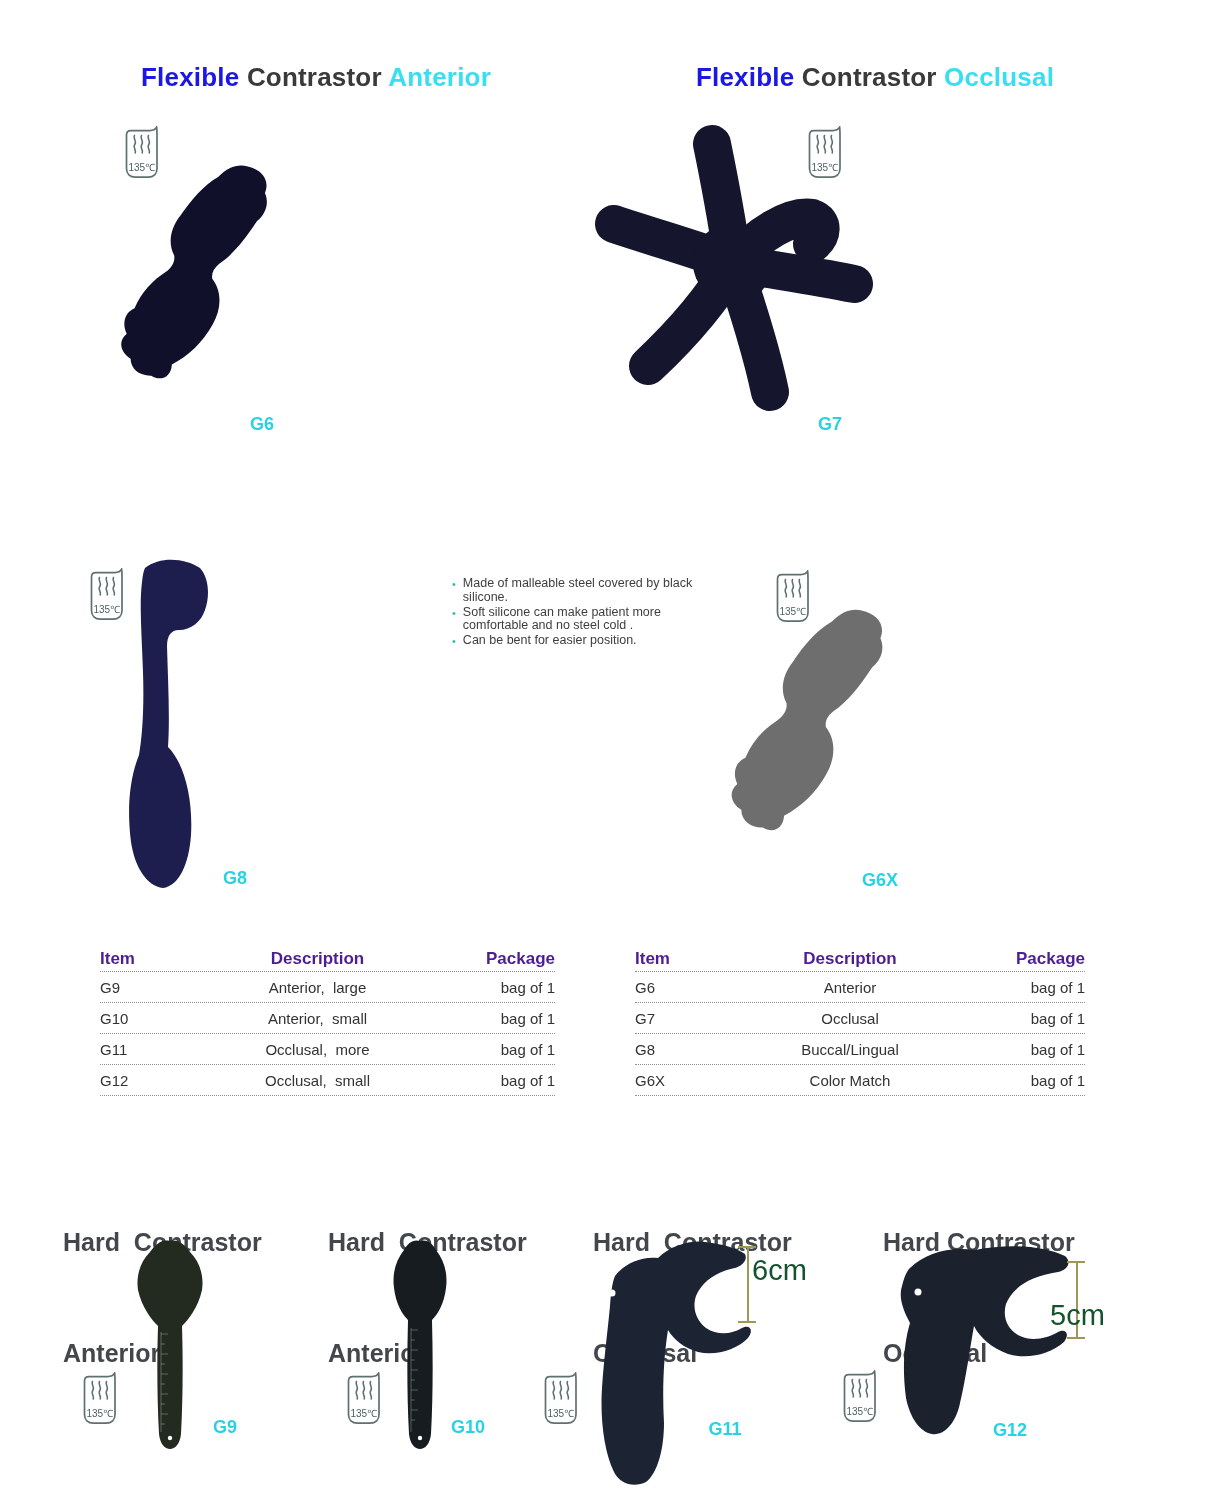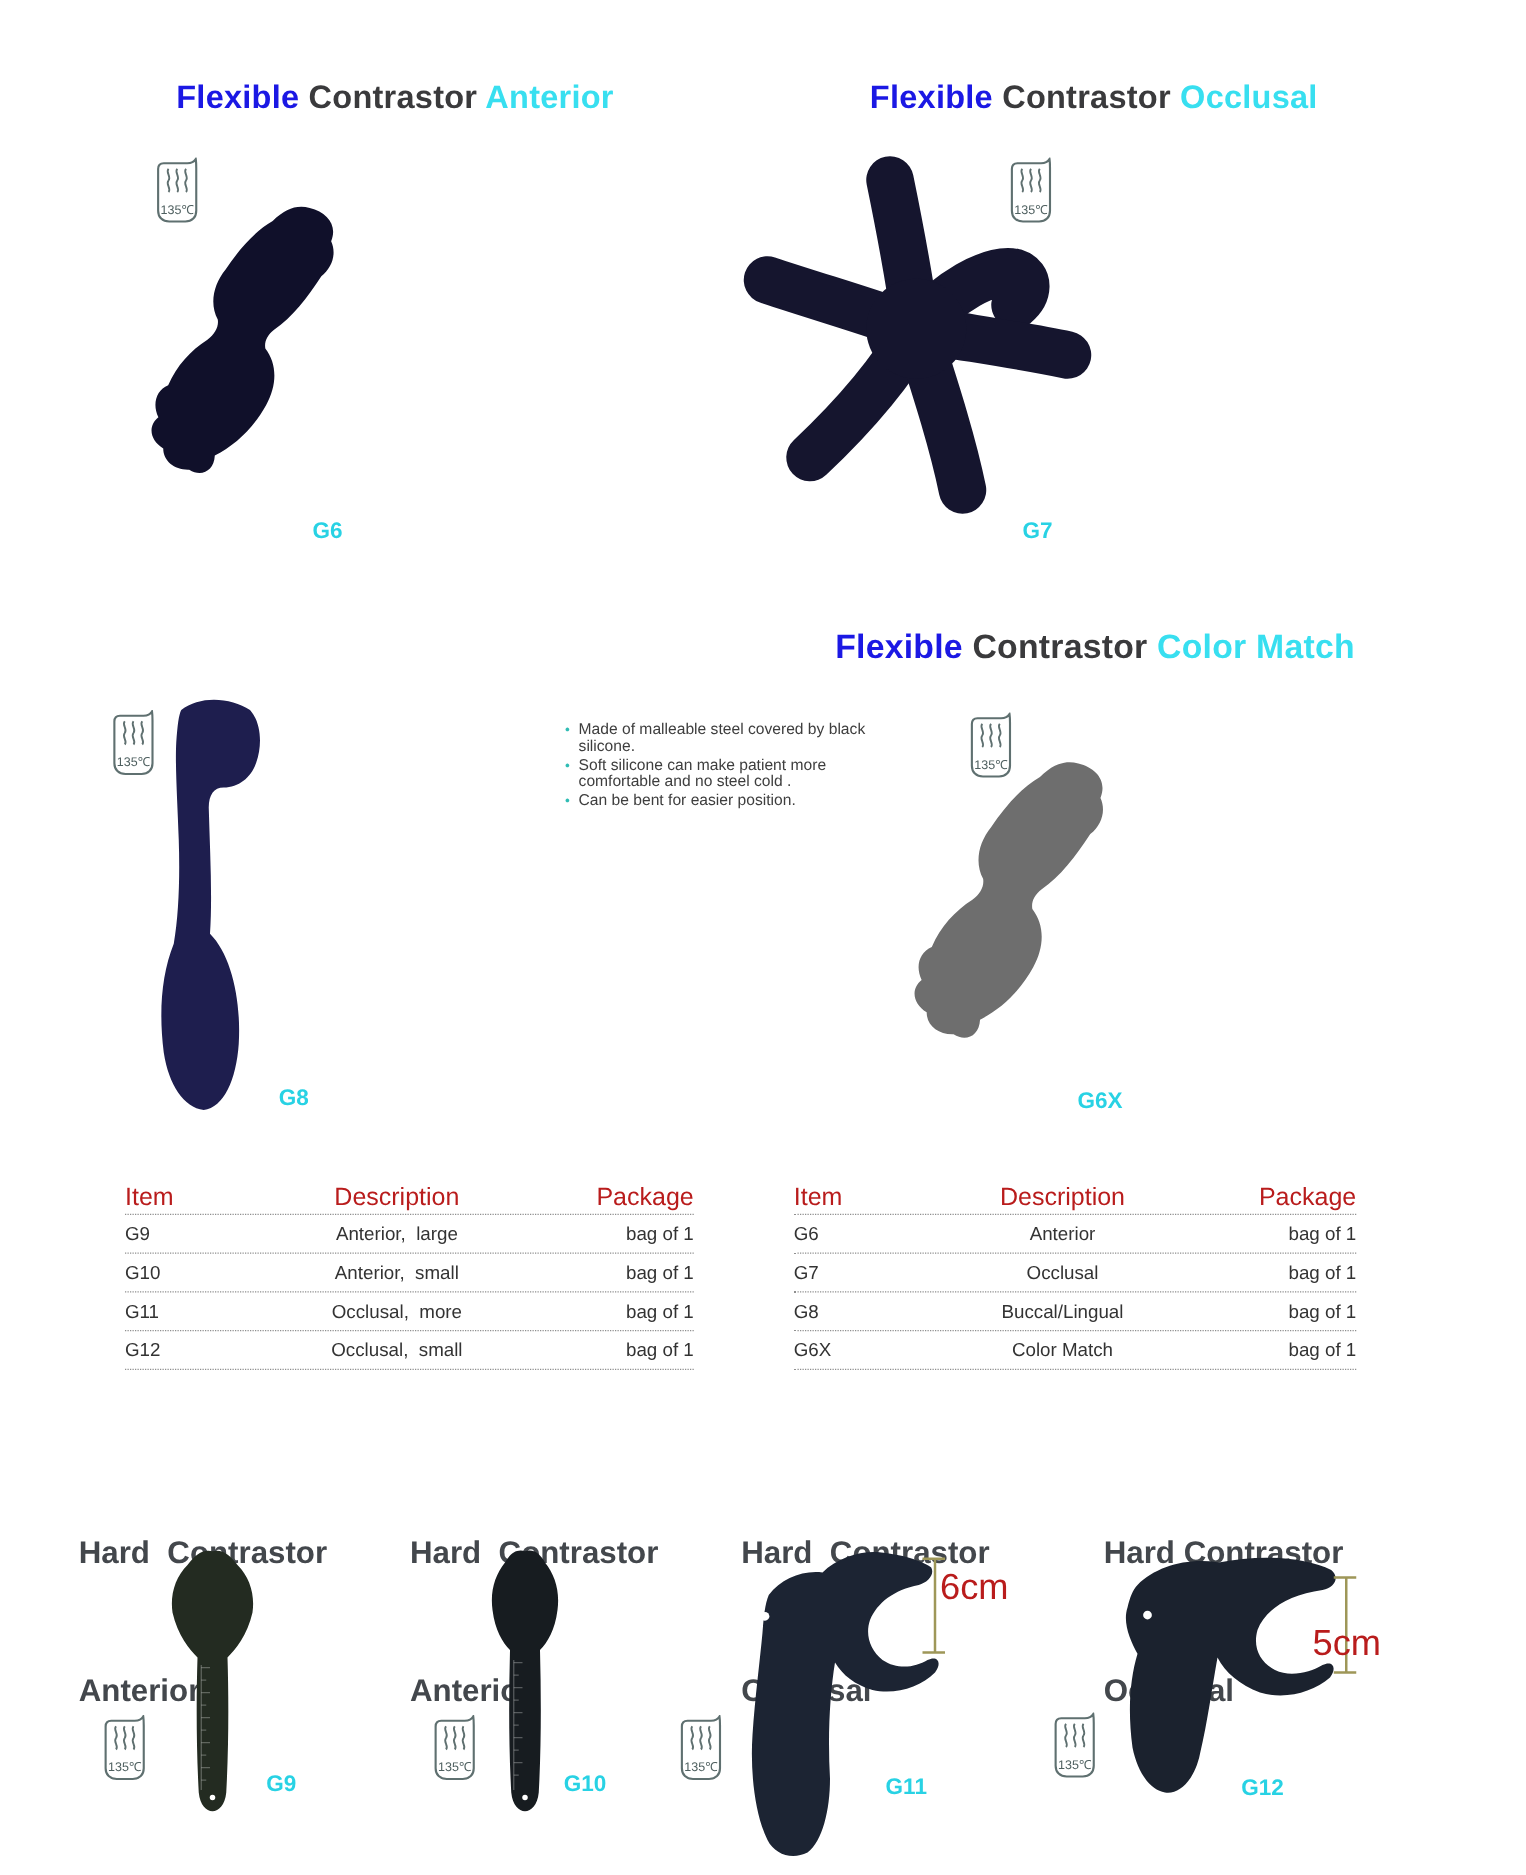--- a/index.html
+++ b/index.html
@@ -13,26 +13,26 @@
   .w-dark{color:#3a3a3c;}
   .w-cyan{color:#38dff0;}
   .plabel{color:#28d2e4;font-size:18px;font-weight:bold;text-align:center;width:60px;}
   .hhead{font-size:25px;font-weight:bold;color:#43474c;line-height:37px;white-space:pre;}
   .bullets{width:268px;font-size:12.5px;line-height:13.8px;color:#3e3e3e;}
   .bullet-item{display:flex;gap:7px;margin-bottom:1px;}
   .dot{color:#2fbcb4;font-size:11px;line-height:14px;}
   .tbl{font-size:15px;color:#333;}
   .tbl .row{display:grid;grid-template-columns:85px 1fr 105px;align-items:center;
             height:30px;border-bottom:1.5px dotted #8f8f8f;}
-  .tbl .hrow{height:25px;font-weight:normal;font-size:20px;color:#b91c1c;}
+  .tbl .hrow{height:25px;font-weight:bold;font-size:17px;color:#4c1d95;}
   .c2{text-align:center;white-space:pre;}
   .c3{text-align:right;}
   .measure-line{position:absolute;width:2px;background:#9e9758;}
   .measure-tick{position:absolute;height:2px;width:18px;background:#9e9758;}
-  .measure-text{position:absolute;font-size:29px;color:#b91c1c;}
+  .measure-text{position:absolute;font-size:29px;color:#14532d;}
   .ac text{font-family:"Liberation Sans",sans-serif;}
 </style>
 </head>
 <body>
 
 <div class="stage">
 
   <svg width="0" height="0" style="position:absolute">
     <defs>
       <g id="beaker-outline" fill="none" stroke="#5f7070" stroke-width="1.7">
@@ -71,25 +71,20 @@
       <path d="M173,145 C168,108 160,65 152,26"></path>
       <path d="M173,145 C138,132 96,120 54,106"></path>
       <path d="M173,145 C152,182 122,216 88,248"></path>
       <path d="M173,145 C188,192 202,235 210,274"></path>
       <path d="M173,145 C198,116 232,96 252,100 C264,104 263,117 252,126"></path>
       <path d="M173,145 C212,152 256,158 294,166"></path>
     </g>
     <circle cx="173" cy="145" r="40" fill="#15152e"></circle>
   </svg>
 
-  <div class="abs title t-mid" style="left:640px;top:502px;width:472px;">
-    <span class="w-blue">Flexible</span>
-    <span class="w-dark">Contrastor</span>
-    <span class="w-cyan">Color Match</span>
-  </div>
 
   <svg class="abs" style="left:115px;top:552px;" width="120" height="345">
     <path fill="#1e1e4e" d="M30,16 C45,4 70,6 85,16 C94,26 95,44 90,58 C86,70 76,78 64,78
       C56,78 52,84 52,94 C53,130 55,165 53,195 C70,212 78,248 76,283 C74,312 64,334 48,336
       C32,334 20,316 16,290 C12,258 14,228 24,203 C28,180 29,150 28,120 C27,90 25,60 26,42
       C27,28 28,20 30,16 Z"></path>
   </svg>
 
   <div class="abs bullets" style="left:452px;top:577px;">
     <div class="bullet-item">

